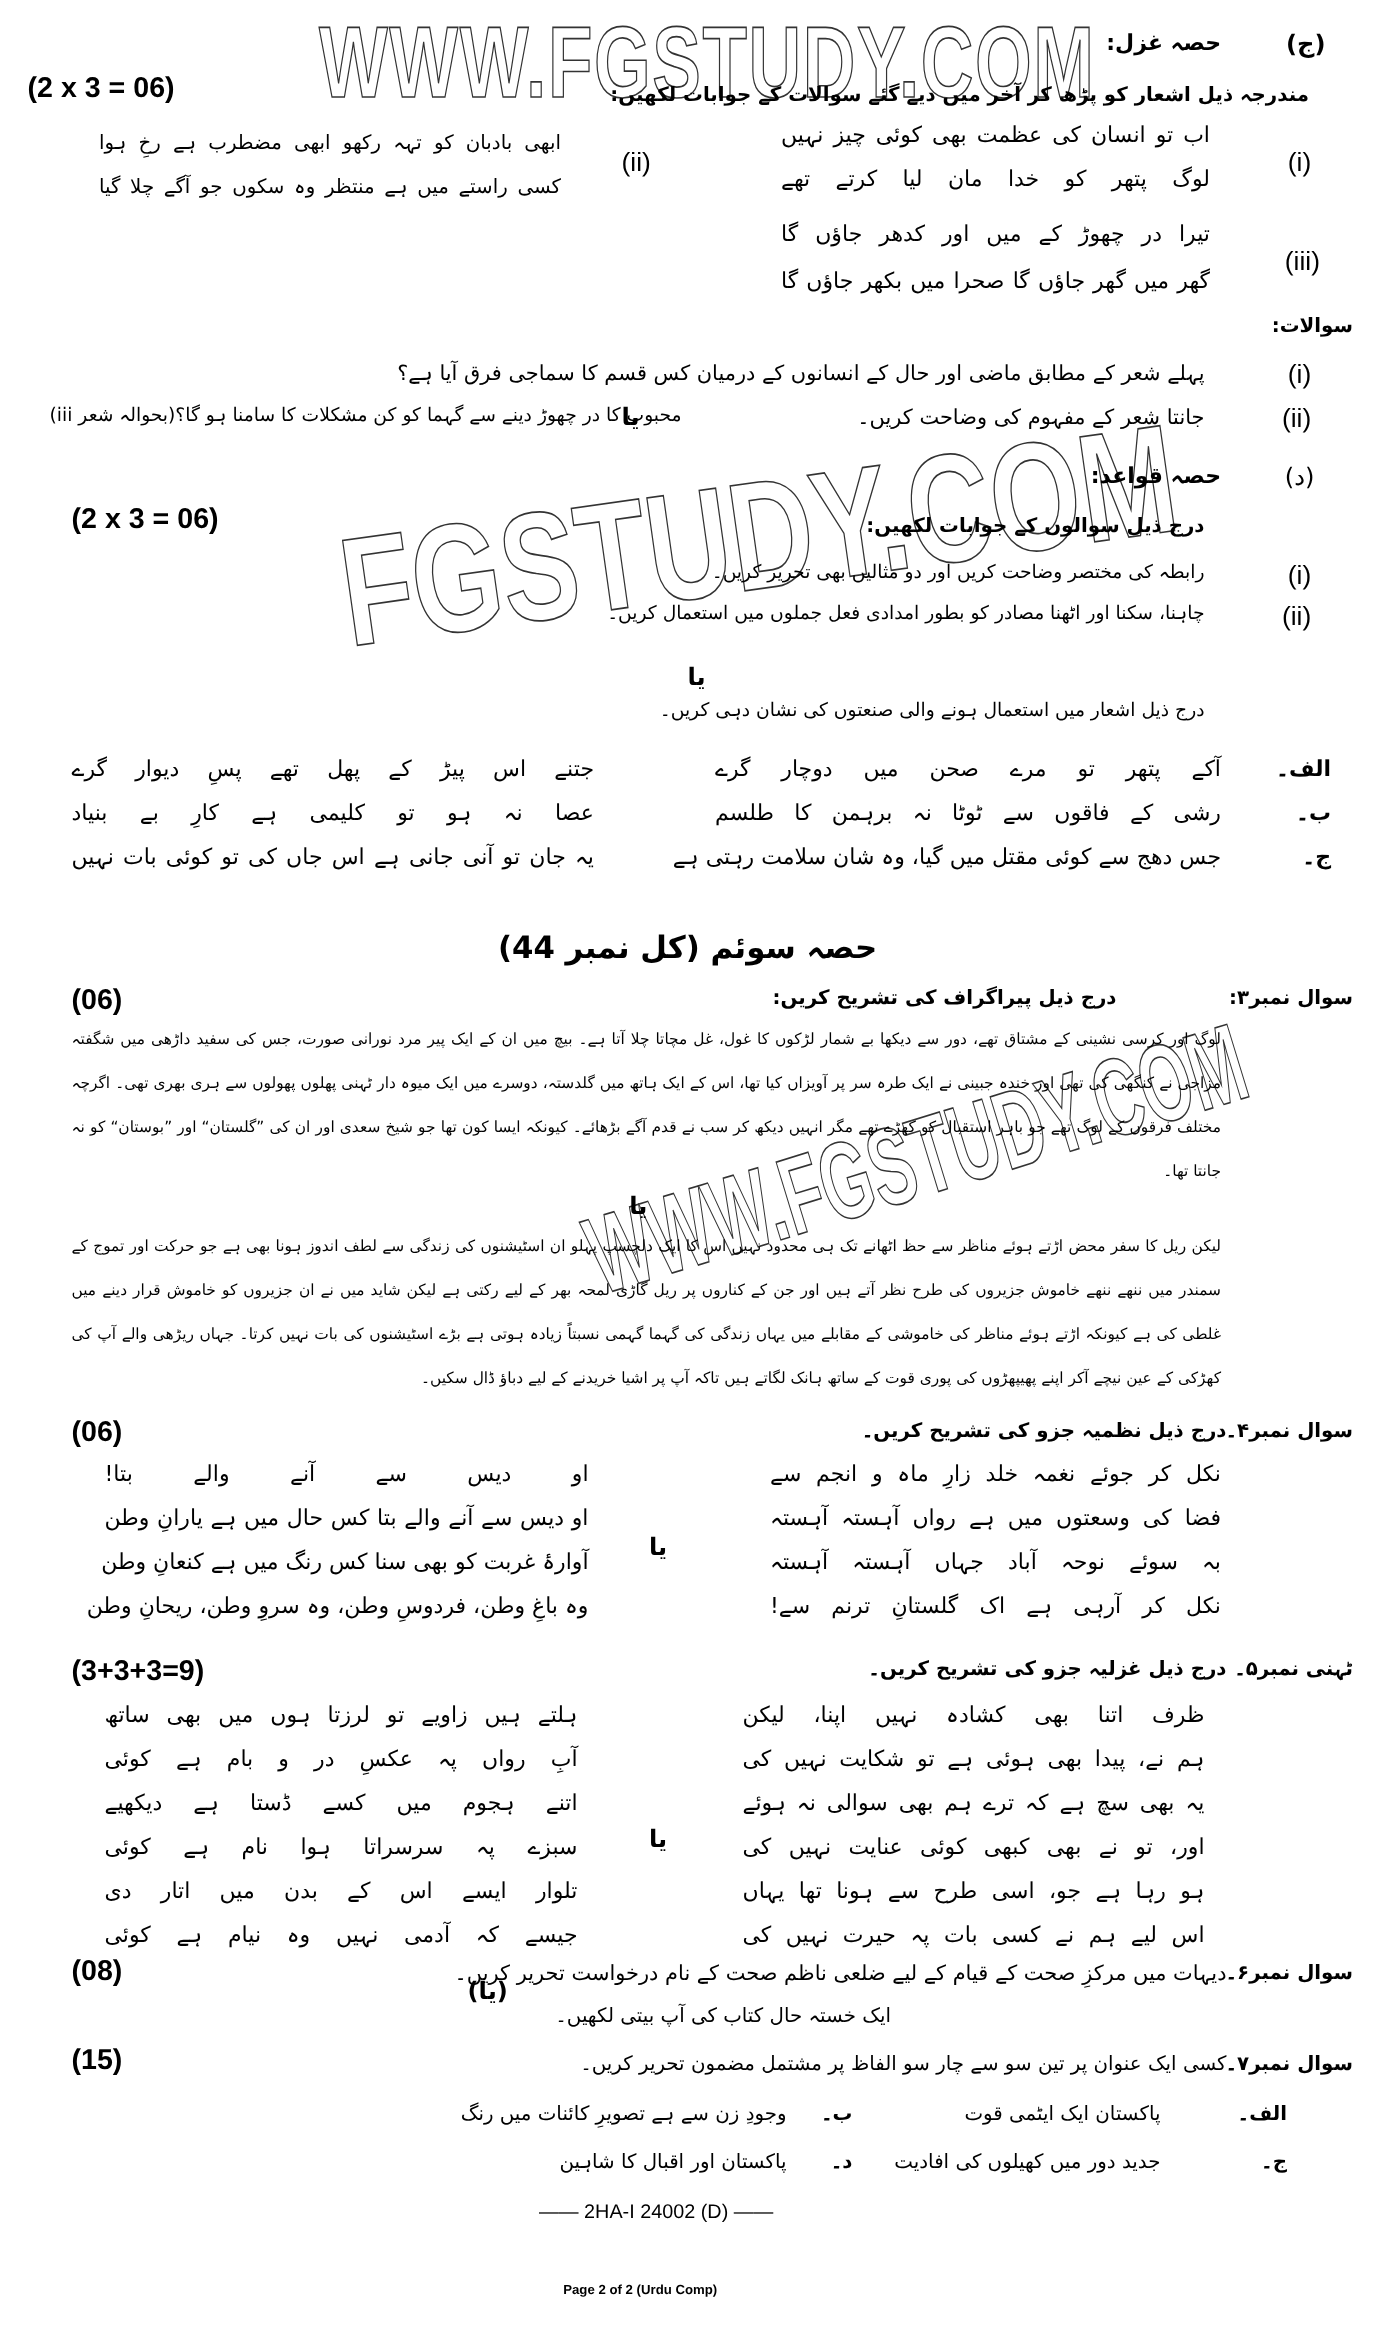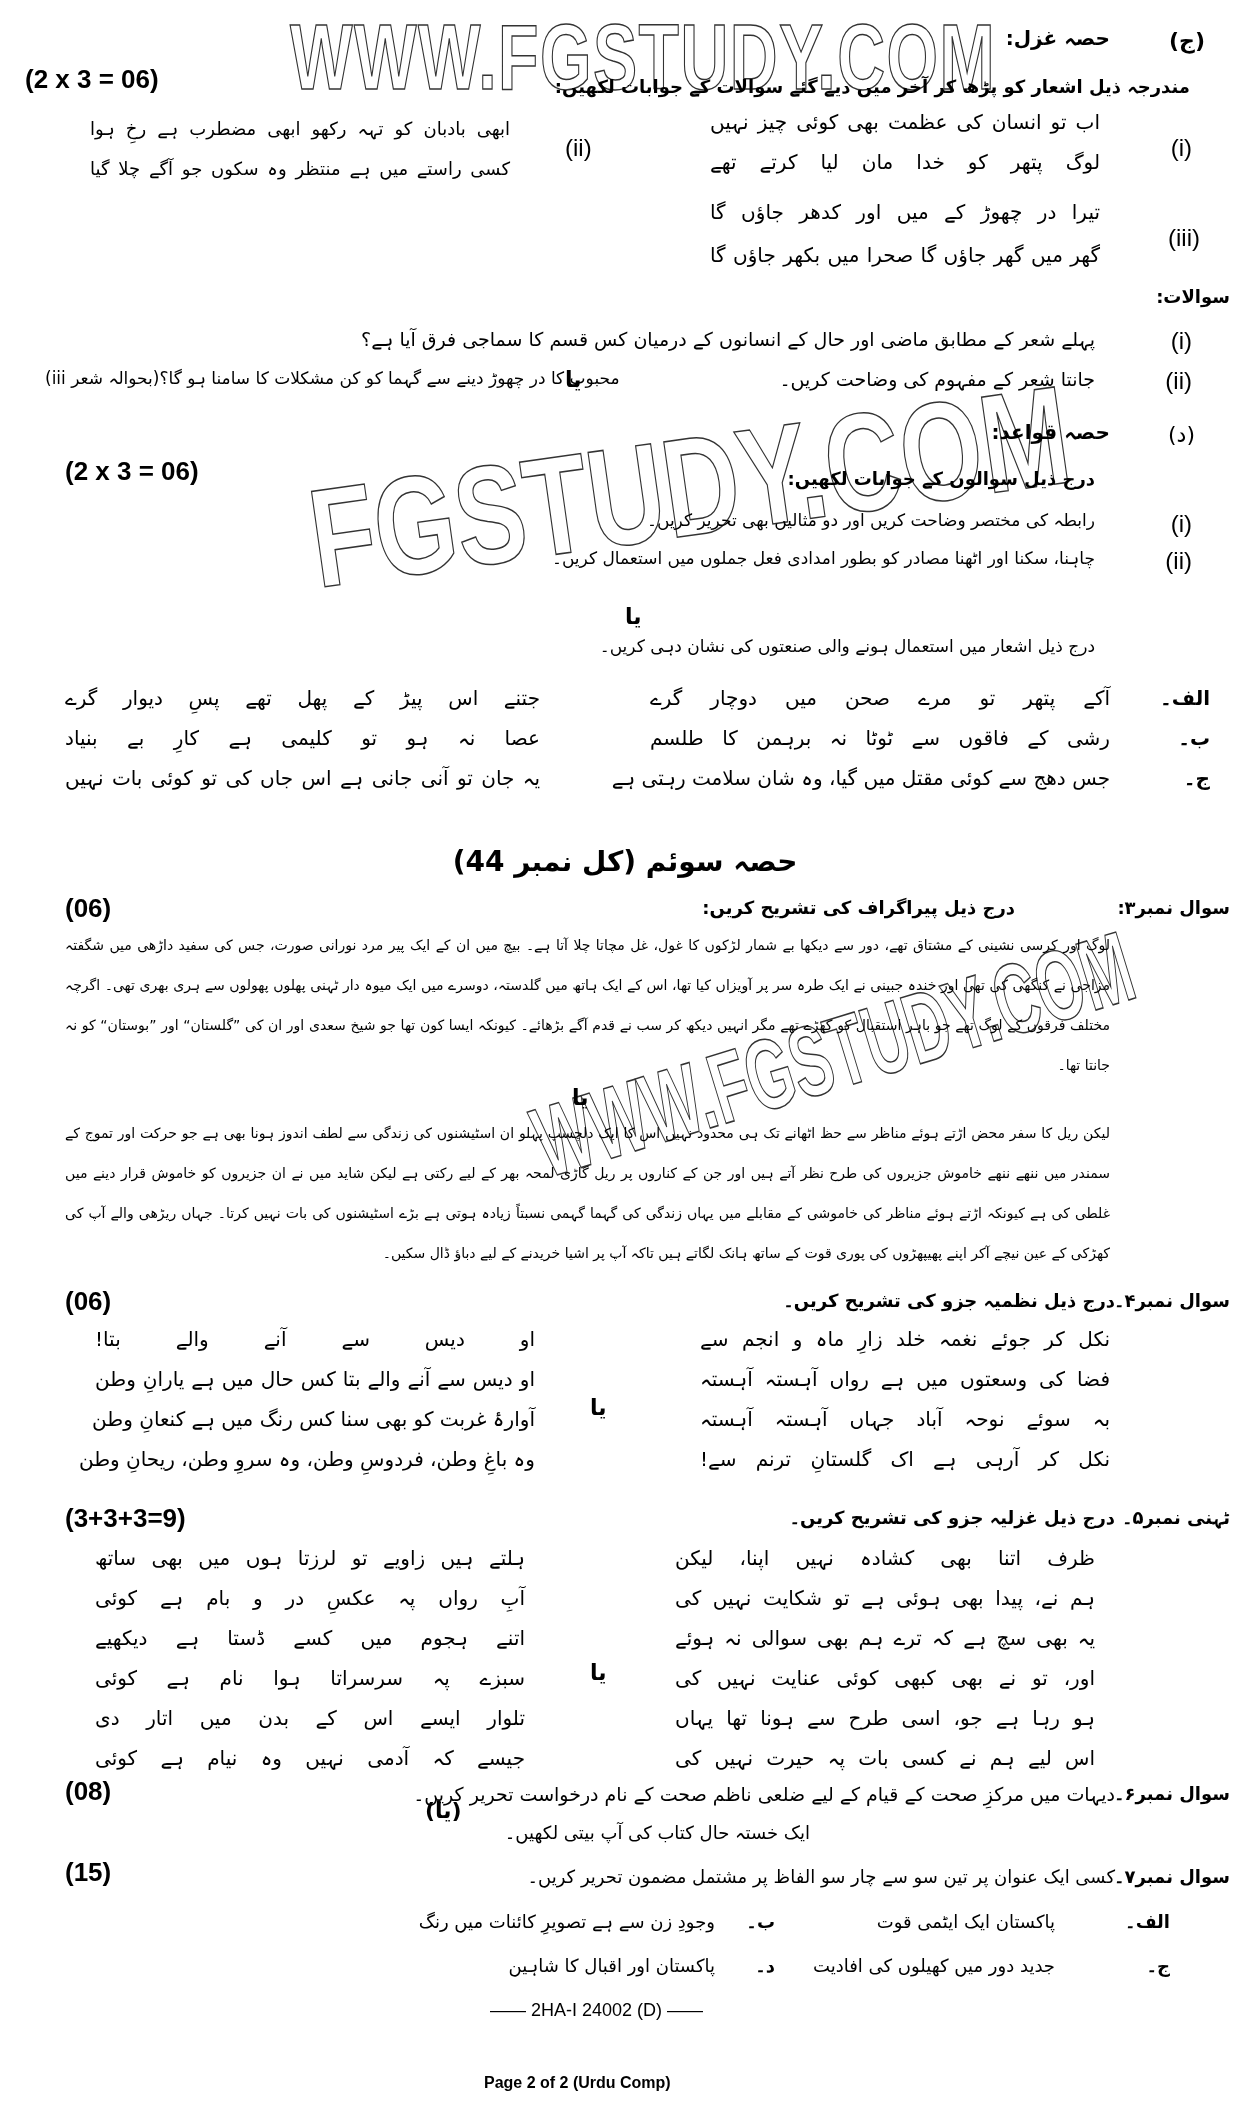--- a/index.html
+++ b/index.html
@@ -133,13 +133,13 @@
 <div class="abs ur" style="right:195px; top:1911px; font-size:18px;">پاکستان ایک ایٹمی قوت</div>
 <div class="abs ur b" style="right:475px; top:1911px; font-size:18px;">ب۔</div>
 <div class="abs ur" style="right:535px; top:1911px; font-size:18px;">وجودِ زن سے ہے تصویرِ کائنات میں رنگ</div>
 
 <div class="abs ur b" style="right:80px; top:1955px; font-size:18px;">ج۔</div>
 <div class="abs ur" style="right:195px; top:1955px; font-size:18px;">جدید دور میں کھیلوں کی افادیت</div>
 <div class="abs ur b" style="right:475px; top:1955px; font-size:18px;">د۔</div>
 <div class="abs ur" style="right:535px; top:1955px; font-size:18px;">پاکستان اور اقبال کا شاہین</div>
 
 <div class="abs footer" style="left:490px; top:2000px;">—— 2HA-I 24002 (D) ——</div>
-<div class="abs footer" style="left:484px; top:2074px; font-size:16px; font-weight:bold;">Page 2 of 2 (Urdu Comp)</div>
+<div class="abs footer" style="left:512px; top:2074px; font-size:12px; font-weight:bold;">Page 2 of 2 (Urdu Comp)</div>
 
 </body></html>

